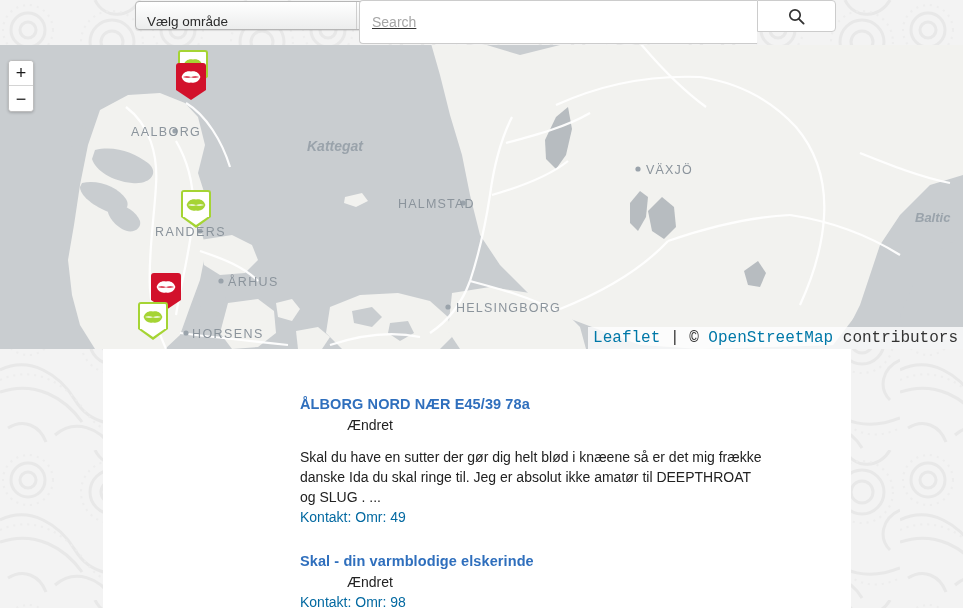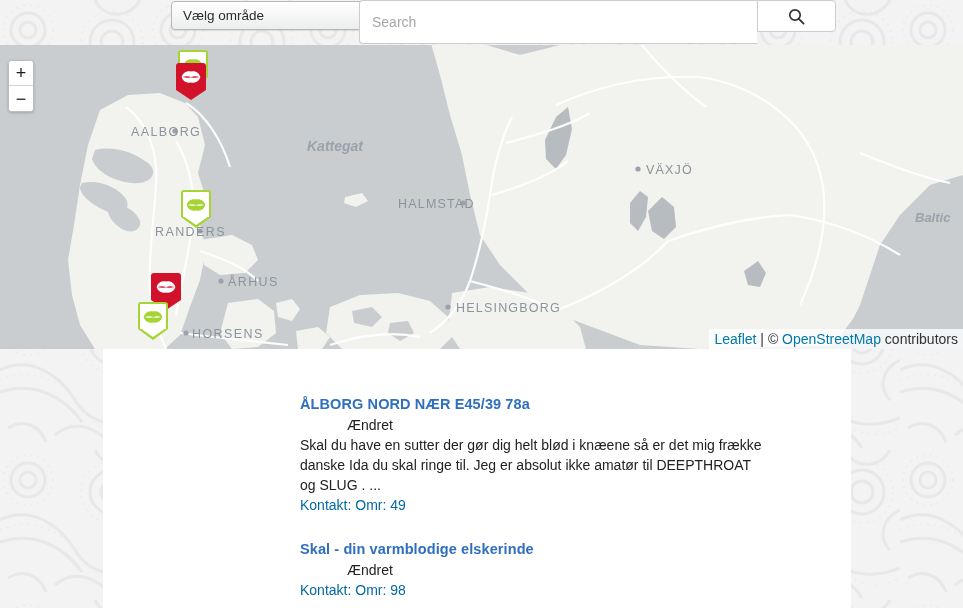--- a/index.html
+++ b/index.html
@@ -36,22 +36,21 @@
   
   #area-select-wrap {
     position: absolute;
     left: 135px; top: 1px;
     width: 244px; height: 29px;
     background: linear-gradient(#ffffff, #eceded);
     border: 1px solid #b6b6b6;
     border-radius: 4px;
     box-shadow: 0 1px 1px rgba(0,0,0,.10);
     display: flex;
-    align-items: center;
-    margin-left: 36px;
+    align-items: flex-end;
   }
   #area-select-label {
     font-size: 13.5px;
     color: #2b2b2b;
     padding-left: 11px;
     flex: 1;
     white-space: nowrap;
     overflow: hidden;
   }
   #area-select-arrows {
@@ -84,20 +83,21 @@
     height: 44px;
     border: 1px solid #cccccc;
     border-right: none;
     border-radius: 4px 0 0 4px;
     background: #ffffff;
     padding: 0 12px;
     font-size: 14px;
     color: #333;
     outline: none;
     font-family: "Liberation Sans", sans-serif;
+    text-decoration: underline;
   }
   #search-input::placeholder { color: #a6a6a6; }
   #search-button {
     width: 79px;
     height: 32px;
     border: 1px solid #cccccc;
     border-radius: 0 4px 4px 0;
     background: #ffffff;
     display: flex;
     align-items: center;
@@ -190,25 +190,25 @@
     border-left: 13px solid transparent;
     border-right: 13px solid transparent;
     border-top: 9px solid #ffffff;
   }
 
   
   #map-attribution {
     position: absolute;
     right: 0; bottom: 0;
     background: rgba(255,255,255,.78);
-    font-size: 14px;
+    font-size: 16px;
     color: #333;
     padding: 2px 5px;
     z-index: 20;
-    font-family: Liberation Sans, sans-serif;
+    font-family: Liberation Mono, monospace;
   }
   #map-attribution a { color: #0078a8; text-decoration: none; }
 
   
   #content-panel {
     position: absolute;
     left: 103px; top: 349px;
     width: 748px;
     height: 322px;
     background: #ffffff;
@@ -234,20 +234,21 @@
     font-size: 14px;
     color: #222;
     line-height: 20px;
     margin-left: 47px;
   }
   .listing-desc {
     font-size: 14px;
     color: #222;
     line-height: 20px;
     max-width: 470px;
+    margin-top: 12px;
   }
   .listing-contact {
     font-size: 14px;
     color: #0369a1;
     line-height: 20px;
   }
 </style>
 </head>
 <body>
 

